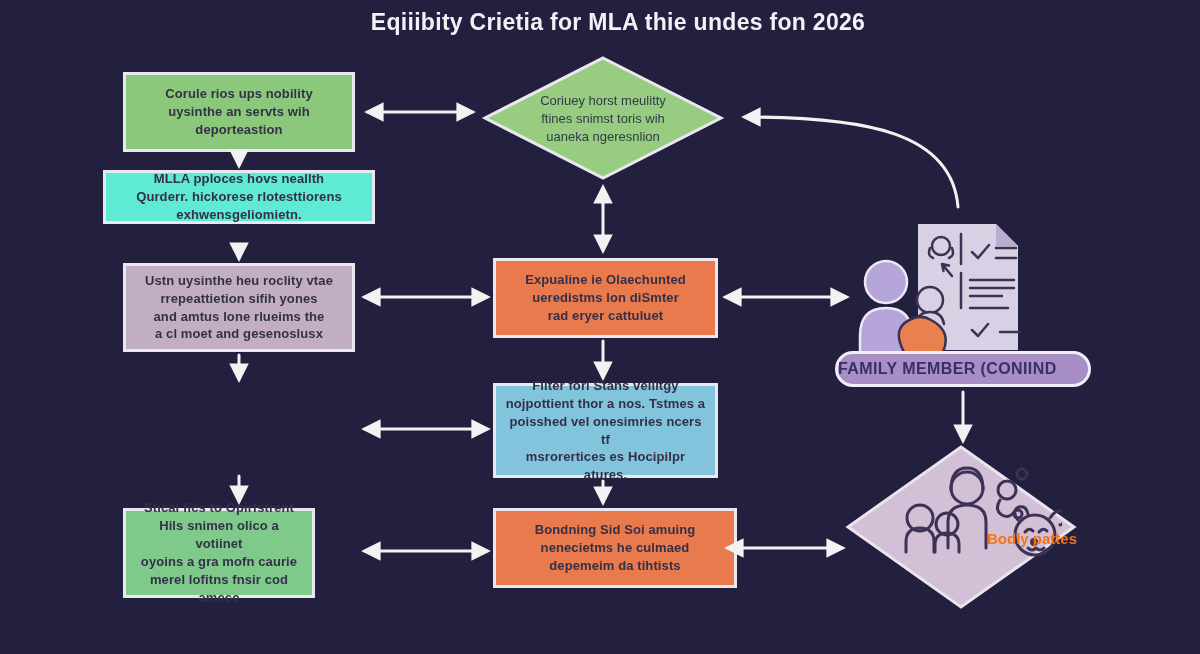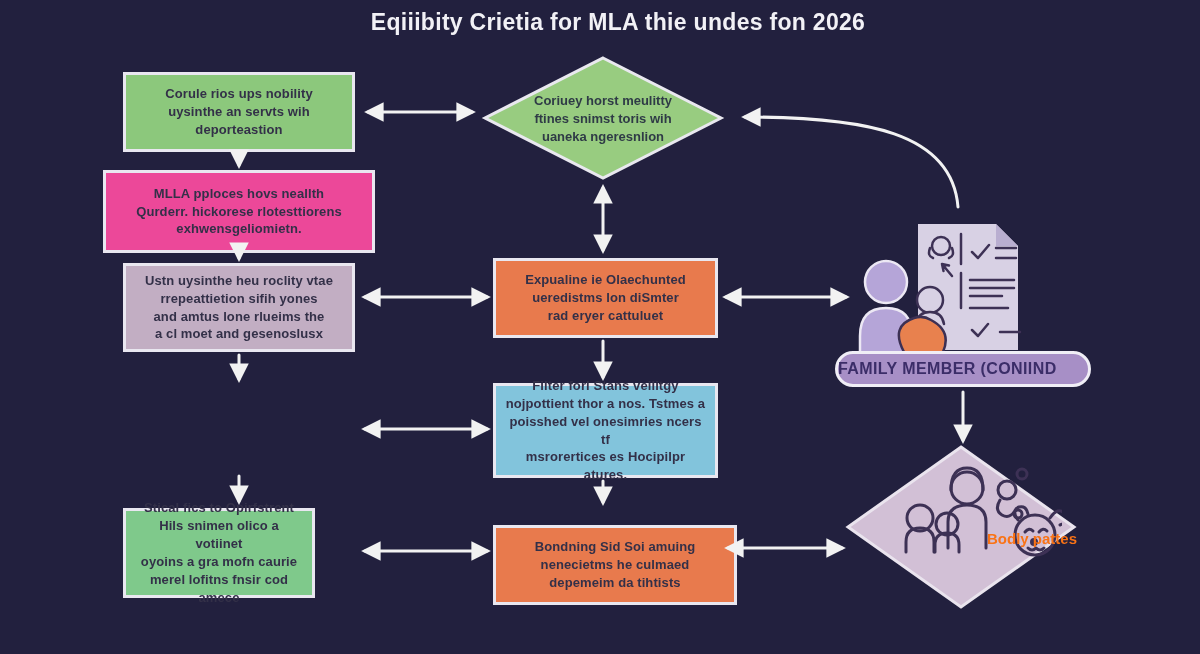--- a/index.html
+++ b/index.html
@@ -13,32 +13,32 @@
     position:absolute;left:0;top:9px;width:100%;text-align:center;
     color:#f2f1f6;font-size:23px;font-weight:700;letter-spacing:.3px;
   }
   .node{
     position:absolute;box-sizing:border-box;border:3px solid #e9e7f0;
     display:flex;align-items:center;justify-content:center;text-align:center;
     font-weight:700;color:#333048;white-space:pre-line;
     font-size:13px;line-height:1.38;letter-spacing:.1px;padding:4px 8px;
   }
   .l1{left:123px;top:72px;width:232px;height:80px;background:#8cc87c;}
-  .l2{left:103px;top:170px;width:272px;height:83px;background:#ec4899;}
+  .l2{left:103px;top:170px;width:272px;height:54px;background:#5eead4;}
   .l3{left:123px;top:263px;width:232px;height:89px;background:#c2aec3;}
   .l4{left:123px;top:385px;width:232px;height:88px;background:#ecb75a;gap:6px;}
   .l4 .node-text{flex:1;}
   .l5{left:123px;top:508px;width:192px;height:90px;background:#7fc98b;}
   .m2{left:493px;top:258px;width:225px;height:80px;background:#e87a4d;}
   .m3{left:493px;top:383px;width:225px;height:95px;background:#82c4dc;}
-  .m4{left:493px;top:508px;width:244px;height:80px;background:#e87a4d;margin-top:17px;}
+  .m4{left:493px;top:508px;width:244px;height:80px;background:#e87a4d;}
   .svg-abs{position:absolute;}
   .diamond-text{
     position:absolute;left:505px;top:92px;width:196px;text-align:center;
-    font-weight:700;color:#2f3b46;white-space:pre-line;font-size:13px;line-height:1.4;
+    font-weight:400;color:#2f3b46;white-space:pre-line;font-size:13px;line-height:1.4;
   }
   .pill{
     position:absolute;left:835px;top:351px;width:256px;height:36px;box-sizing:border-box;
     background:#a78fc6;border:3px solid #f0eef6;border-radius:19px;
     display:flex;align-items:center;justify-content:flex-start;
     color:#3b2d68;font-weight:700;font-size:16px;letter-spacing:.4px;
   }
   .family-label{
     position:absolute;left:845px;top:530px;width:232px;text-align:right;
     color:#f97316;font-weight:700;font-size:15px;

